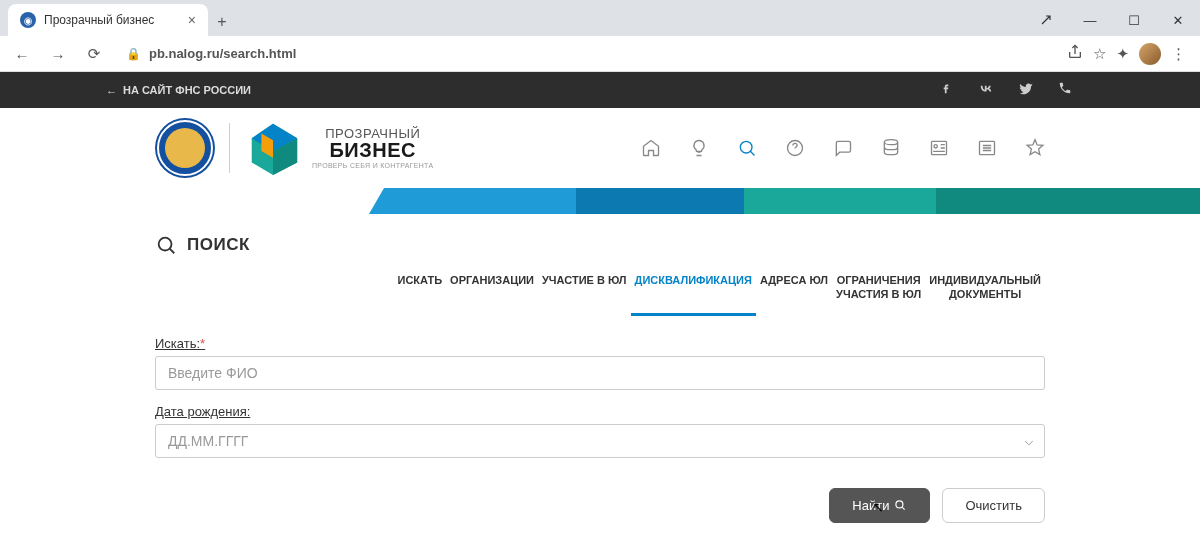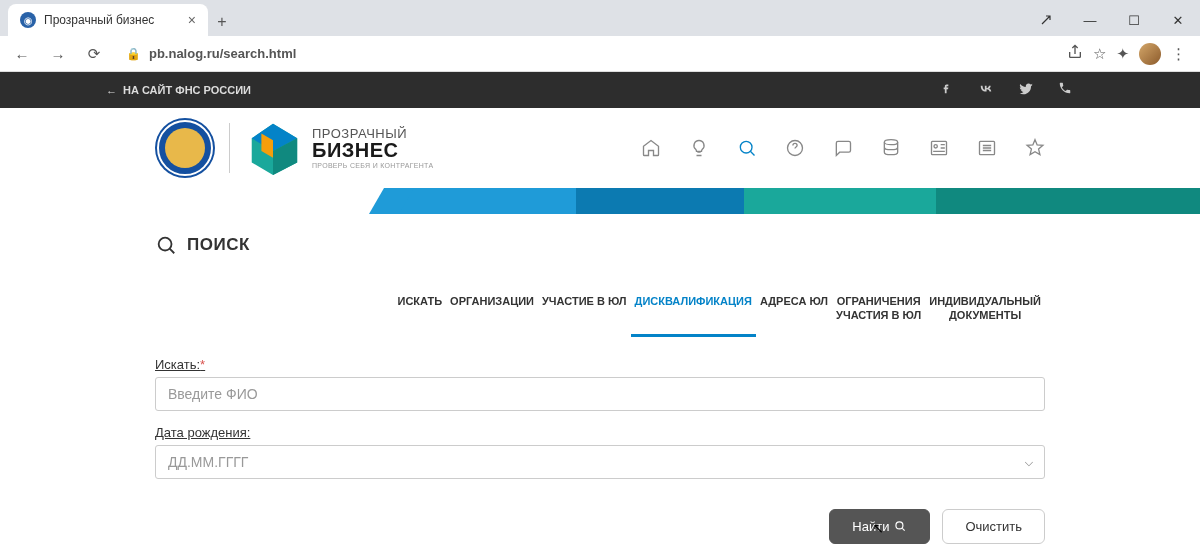--- a/index.html
+++ b/index.html
@@ -28,21 +28,21 @@
   
   .page { width: 100%; }
   .topbar { background: #2d2d2d; height: 36px; display: flex; align-items: center; padding: 0 24px; }
   .topbar-inner { width: 1024px; margin: 0 auto; display: flex; align-items: center; }
   .back-link { color: #dcdcdc; font-size: 11px; font-weight: bold; display: flex; align-items: center; gap: 6px; cursor: pointer; padding-left: 18px; }
   .socials { margin-left: auto; display: flex; gap: 24px; padding-right: 40px; }
   .social { color: #ccc; cursor: pointer; }
   
   .header { background: #fff; padding: 10px 0; }
   .header-inner { width: 890px; margin: 0 auto; display: flex; align-items: center; }
-  .logos { display:flex; align-items:center; gap: 14px; }
+  .logos { display:flex; align-items:center; gap: 14px; text-align: center; }
   .fns-logo { width: 60px; height: 60px; border-radius: 50%; background: radial-gradient(circle,#fff 30%,#1450a0 31%,#1450a0 100%); position:relative; display:flex; align-items:center; justify-content:center; }
   .fns-logo::after{ content:""; width:40px; height:40px; background:#e8b84a; border-radius:50%; position:absolute; }
   .fns-logo::before{ content:""; width:52px; height:52px; border:2px solid #fff; border-radius:50%; position:absolute; z-index:2;}
   .logo-divider { width:1px; height:50px; background:#ccc; }
   .pb-logo { display:flex; align-items:center; gap:10px; }
   .pb-mark { width:58px; height:58px; position:relative; }
   .pb-mark svg { width:100%; height:100%; }
   .pb-text { line-height:1; }
   .pb-text .l1 { font-size: 13px; color:#555; letter-spacing:0.5px; }
   .pb-text .l2 { font-size: 20px; color:#1a1a1a; font-weight:bold; letter-spacing:0.5px; }
@@ -50,21 +50,21 @@
   
   .nav-icons { margin-left:auto; display:flex; gap: 28px; align-items:center; }
   .nav-icon { color:#888; cursor:pointer; display:flex; }
   .nav-icon.active svg { stroke:#0483c8; }
   .nav-icon svg { width:20px; height:20px; stroke:#888; fill:none; stroke-width:1.6; }
   
   .banner { height: 26px; background: linear-gradient(90deg, #fff 0%, #fff 32%, #1f9bd8 32%, #1f9bd8 48%, #0c7ab1 48%, #0c7ab1 62%, #1aa89b 62%, #1aa89b 78%, #10897f 78%, #10897f 100%); position:relative; }
   .banner::before{ content:""; position:absolute; left:32%; top:0; width:30px; height:100%; background:#1f9bd8; transform:skewX(-30deg); transform-origin:top; }
   
   .content { width: 890px; margin: 0 auto; padding: 20px 0; }
-  .search-head { display:flex; align-items:center; gap:10px; margin-bottom: 32px; }
+  .search-head { display:flex; align-items:center; gap:10px; margin-bottom: 11px; }
   .search-head svg { width:22px; height:22px; stroke:#333; fill:none; stroke-width:2;}
   .search-head h2 { font-size:17px; font-weight:bold; letter-spacing:0.5px; }
   
   .tabs { display:flex; border-bottom: none; margin-bottom: 22px; justify-content: flex-end; }
   .tab-item { text-align: center; font-size:11px; font-weight:bold; color:#333; padding: 6px 4px 12px; cursor:pointer; line-height:1.3; position:relative; }
   .tab-item.active { color:#0483c8; }
   .tab-item.active::after { content:""; position:absolute; bottom:-2px; left:0; right:0; height:3px; background:#0483c8; }
   
   .form-group { margin-bottom: 14px; }
   .label { font-size:13px; color:#333; margin-bottom:5px; display:block;text-decoration:underline; }

